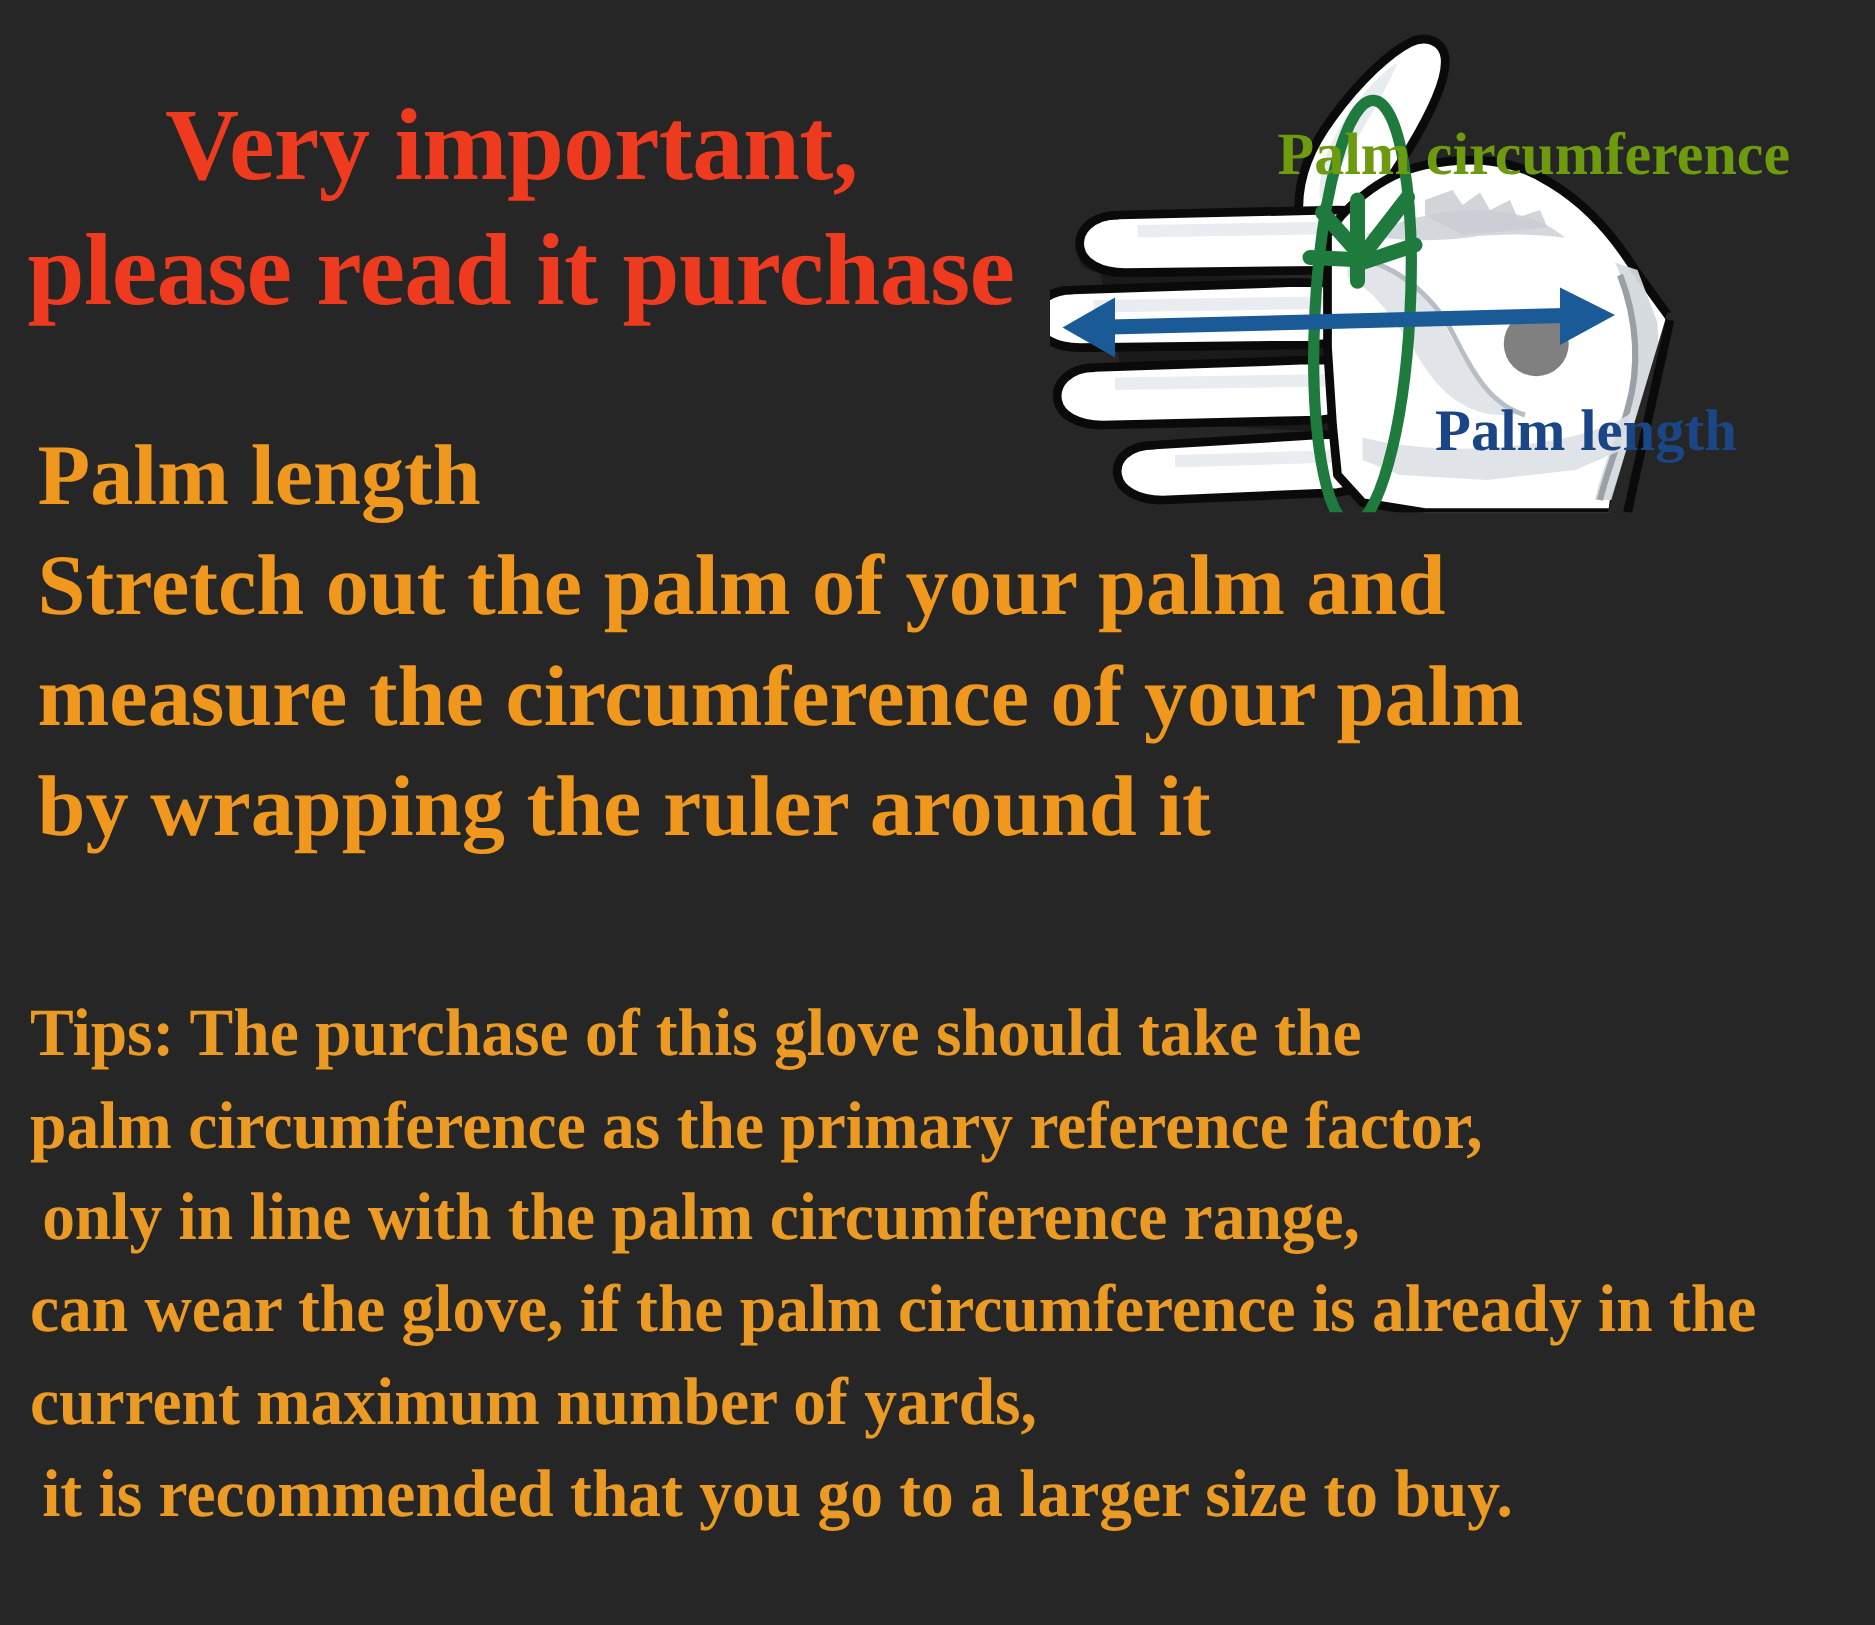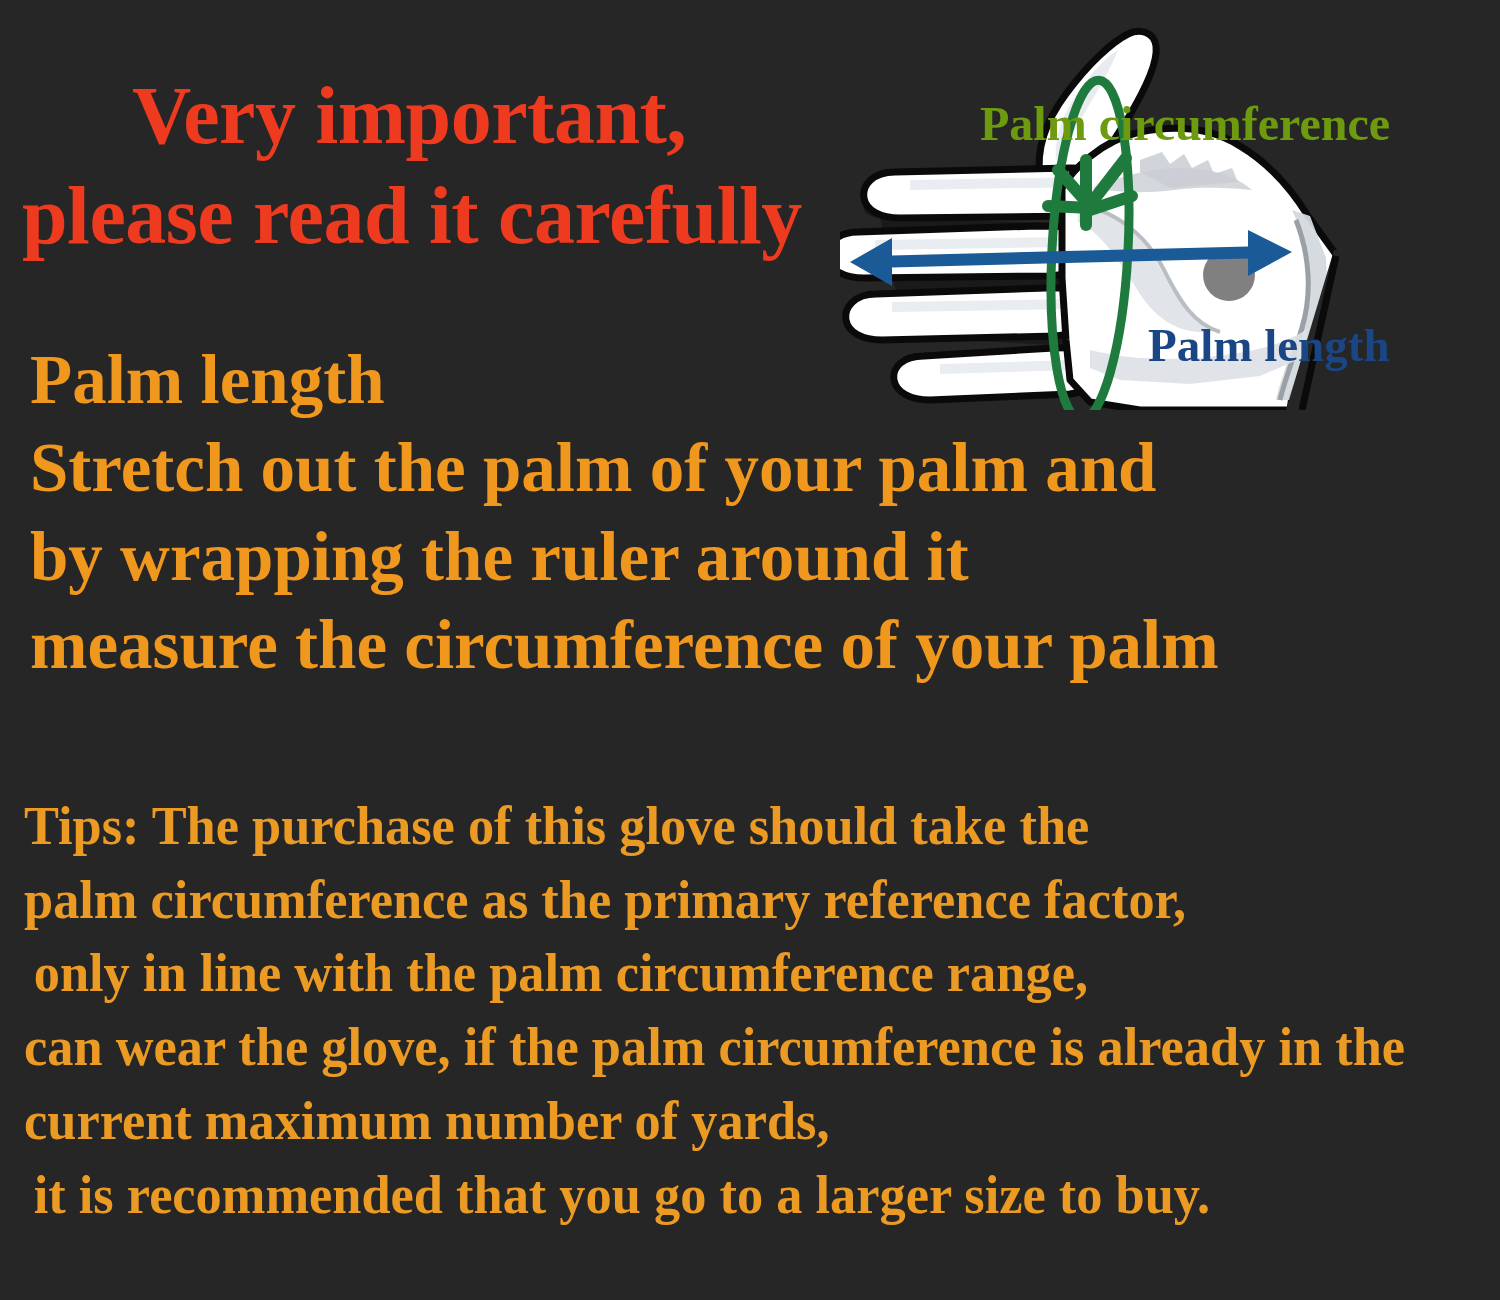--- a/index.html
+++ b/index.html
@@ -85,47 +85,47 @@
   }
   #hand-figure svg { display: block; }
 
   .lbl {
     position: absolute;
     font-weight: bold;
     white-space: nowrap;
     font-family: "Liberation Serif", "DejaVu Serif", serif;
   }
   #label-circumference {
-    left: 980px;
+    left: 1022px;
     top: 96px;
     font-size: 48px;
     color: #6d9a0e;
   }
   #label-length {
     left: 1148px;
     top: 318px;
     font-size: 47px;
     color: #1b4685;
   }
 </style>
 </head>
 <body>
 
 <div id="stage">
 
   <div class="headline">
     <span class="l1">Very important,</span>
-    <span class="l2">please read it carefully</span>
+    <span class="l2">please read it purchase</span>
   </div>
 
   <div class="body-block">
     <span class="bline first">Palm length</span>
     <span class="bline">Stretch out the palm of your palm and</span>
+    <span class="bline">measure the circumference of your palm</span>
     <span class="bline">by wrapping the ruler around it</span>
-    <span class="bline">measure the circumference of your palm</span>
   </div>
 
   <div class="tips-block">
     <span class="tline">Tips: The purchase of this glove should take the</span>
     <span class="tline">palm circumference as the primary reference factor,</span>
     <span class="tline ind"> only in line with the palm circumference range,</span>
     <span class="tline">can wear the glove, if the palm circumference is already in the</span>
     <span class="tline">current maximum number of yards,</span>
     <span class="tline ind"> it is recommended that you go to a larger size to buy.</span>
   </div>

